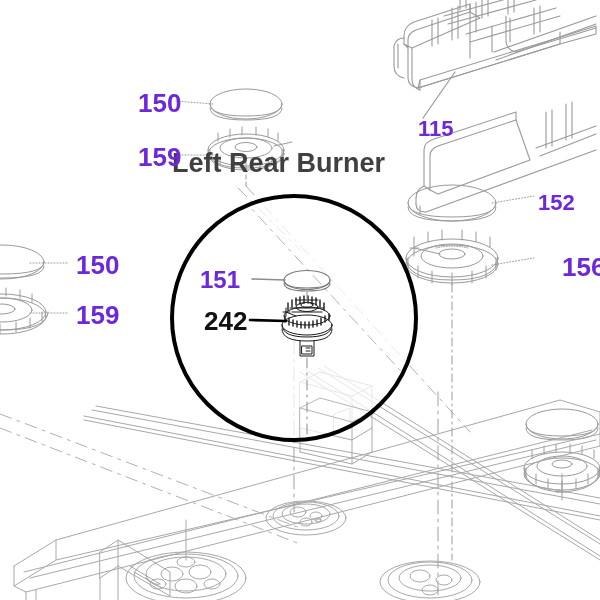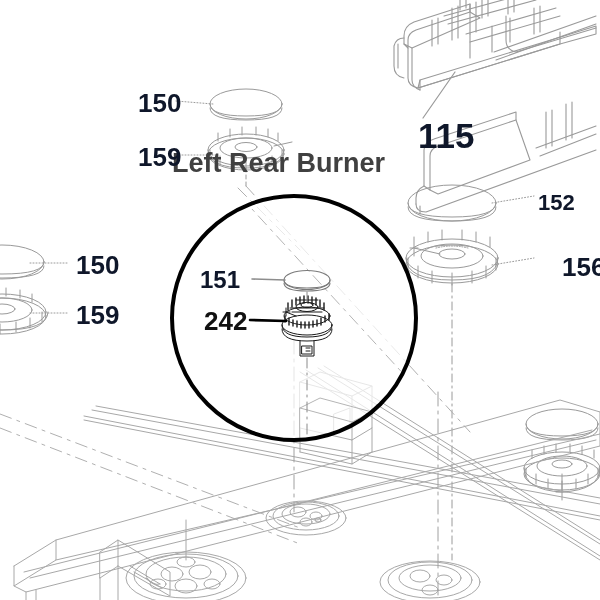--- a/index.html
+++ b/index.html
@@ -12,21 +12,21 @@
   #stage{position:absolute;left:0;top:0;width:600px;height:600px;}
   #stage svg{position:absolute;left:0;top:0;}
   .callout{
     position:absolute;
     font-family:"Liberation Sans","DejaVu Sans",sans-serif;
     font-weight:bold;
     letter-spacing:0px;
     white-space:nowrap;
     user-select:none;
   }
-  .callout.gray{color:#0f172a;}
+  .callout.gray{color:#6d28d9;}
   .callout.dark{color:#111111;}
   .title{
     position:absolute;
     font-family:"Liberation Sans","DejaVu Sans",sans-serif;
     font-weight:bold;
     color:#404040;
     white-space:nowrap;
     user-select:none;
   }
 </style>
@@ -319,21 +319,21 @@
 
     </g>
   </svg>
 
   <div class="title" style="left:172px;top:148px;font-size:27px;">Left Rear Burner</div>
 
   <div class="callout gray" style="left:138px;top:88px;font-size:26px;">150</div>
 
   <div class="callout gray" style="left:138px;top:142px;font-size:26px;">159</div>
 
-  <div class="callout gray" style="left:418px;top:116px;font-size:35px;">115</div>
+  <div class="callout gray" style="left:418px;top:116px;font-size:22px;">115</div>
 
   <div class="callout gray" style="left:538px;top:190px;font-size:22px;">152</div>
 
   <div class="callout gray" style="left:562px;top:252px;font-size:26px;">156</div>
 
   <div class="callout gray" style="left:76px;top:250px;font-size:26px;">150</div>
 
   <div class="callout gray" style="left:76px;top:300px;font-size:26px;">159</div>
 
   <div class="callout gray" style="left:200px;top:266px;font-size:24px;">151</div>

